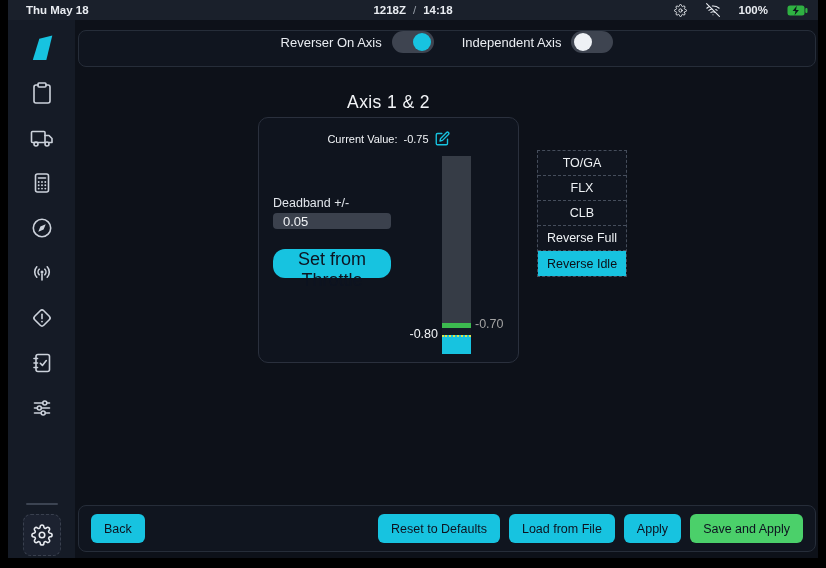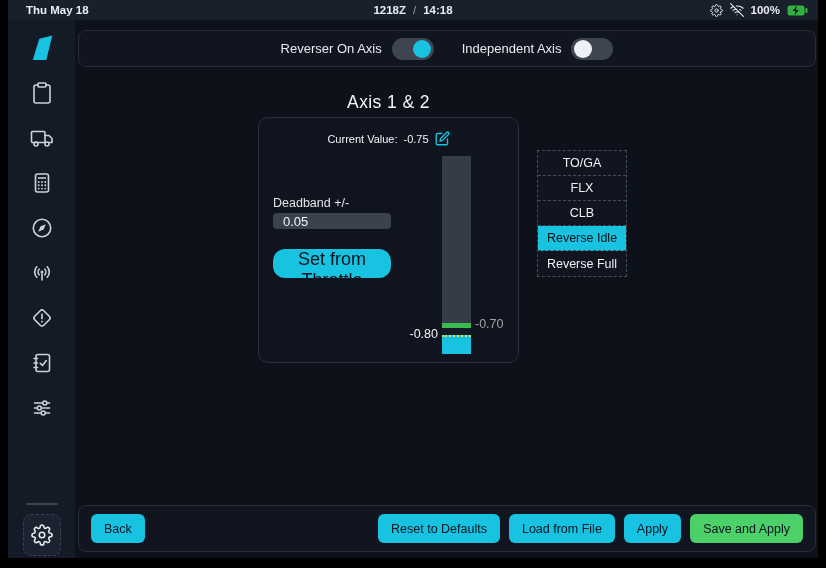--- a/index.html
+++ b/index.html
@@ -7,40 +7,40 @@
               font-family:"Liberation Sans", sans-serif; }
   .app { position:absolute; left:8px; top:0; width:810px; height:558px; background:#0d1119; }
 
   
   .statusbar { height:20px; background:#1a202b; display:flex; align-items:center;
                color:#e9ecf1; font-size:11.5px; font-weight:bold; position:relative; }
   .sb-left { padding-left:18px; }
   .sb-center { position:absolute; left:50%; transform:translateX(-50%);
                display:flex; gap:7px; align-items:center; }
   .sb-sep { color:#9aa1ac; font-weight:normal; }
-  .sb-right { margin-left:auto; display:flex; align-items:center; gap:7px; padding-right:10px; }
+  .sb-right { margin-left:auto; display:flex; align-items:center; gap:19px; padding-right:10px; }
 
   
   .main-row { display:flex; height:538px; }
   .sidebar { width:67px; background:#151b26; display:flex; flex-direction:column;
              align-items:center; padding-top:16px; flex:none; }
   .side-item { width:26px; height:24px; margin-bottom:21px; display:flex;
                align-items:center; justify-content:center; }
   .sidebar-bottom { margin-top:auto; display:flex; flex-direction:column; align-items:center; }
   .side-divider { width:32px; height:2px; background:#3c4452; border-radius:1px; margin-bottom:9px; }
   .gear-box { width:38px; height:42px; background:#1c2230; border:1px dashed #39404e;
               border-radius:8px; display:flex; align-items:center; justify-content:center;
               margin-bottom:2px; }
 
   .content { position:relative; flex:1; }
 
   
   .toggle-bar { position:absolute; left:3px; right:2px; top:10px; height:37px;
                 background:#10151f; border:1px solid #262d39; border-radius:8px;
-                display:flex; align-items:center; justify-content:center; gap:28px; }
+                display:flex; align-items:flex-start; justify-content:center; gap:28px; }
   .toggle-group { display:flex; align-items:center; gap:10px; color:#e9ecf1; font-size:13px; }
   .toggle { width:42px; height:22px; background:#3e4450; border-radius:11px; position:relative; cursor:pointer; }
   .toggle .knob { width:18px; height:18px; border-radius:50%; position:absolute; top:2px; }
   .toggle.on  .knob { right:3px; background:#17c3e0; }
   .toggle.off .knob { left:3px;  background:#eef1f5; }
 
   .page-title { position:absolute; left:183px; width:261px; top:72px; text-align:center;
                 color:#f2f4f7; font-size:17.5px; letter-spacing:.4px; }
 
   
@@ -261,22 +261,22 @@
           <div class="bar-cyan"></div>
         </div>
         <div class="lbl-upper">-0.70</div>
         <div class="lbl-lower">-0.80</div>
       </div>
 
       <div class="detents">
         <div class="detent-row">TO/GA</div>
         <div class="detent-row">FLX</div>
         <div class="detent-row">CLB</div>
+        <div class="detent-row">Reverse Full</div>
         <div class="detent-row selected">Reverse Idle</div>
-        <div class="detent-row">Reverse Full</div>
       </div>
 
       <div class="footer">
         <button class="btn back-btn">Back</button>
         <div class="footer-right">
           <button class="btn">Reset to Defaults</button>
           <button class="btn">Load from File</button>
           <button class="btn">Apply</button>
           <button class="btn green">Save and Apply</button>
         </div>

